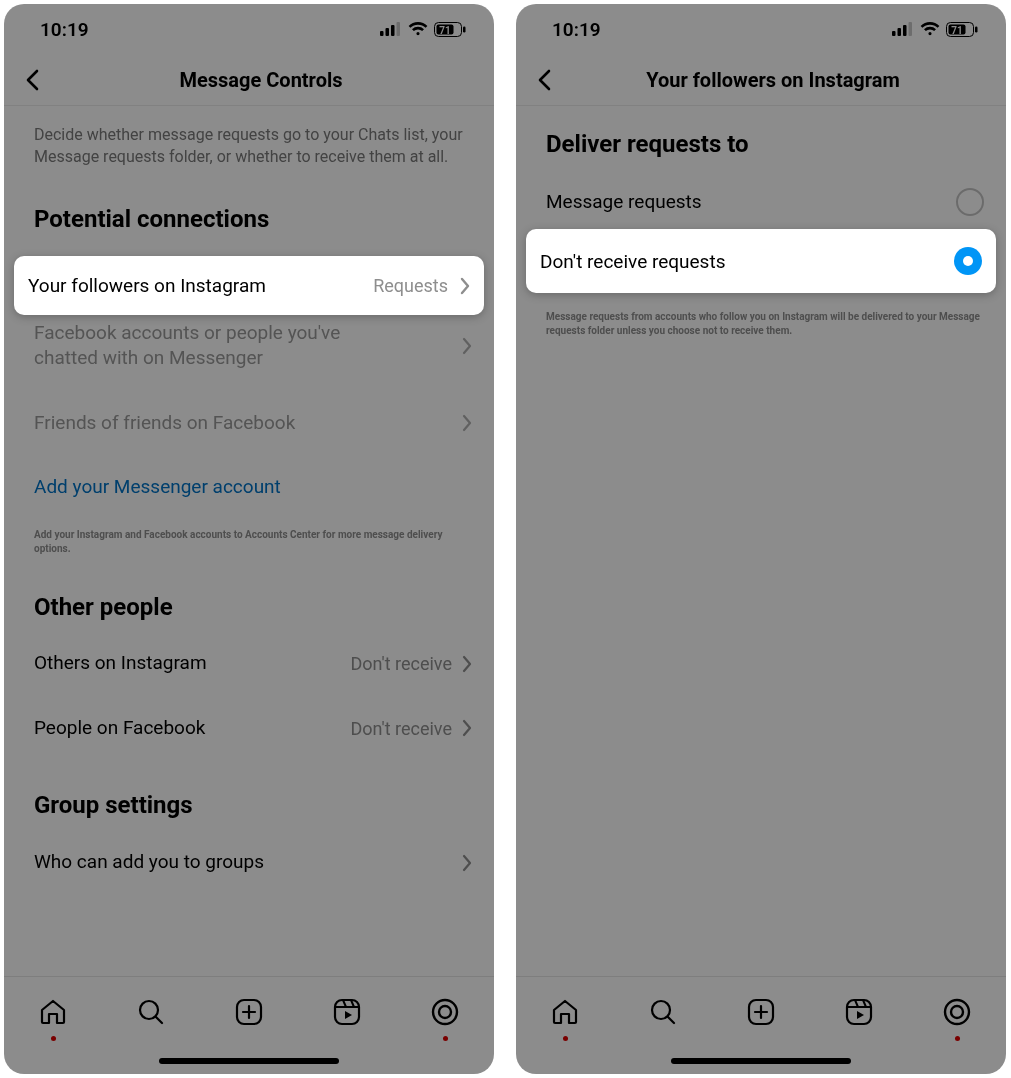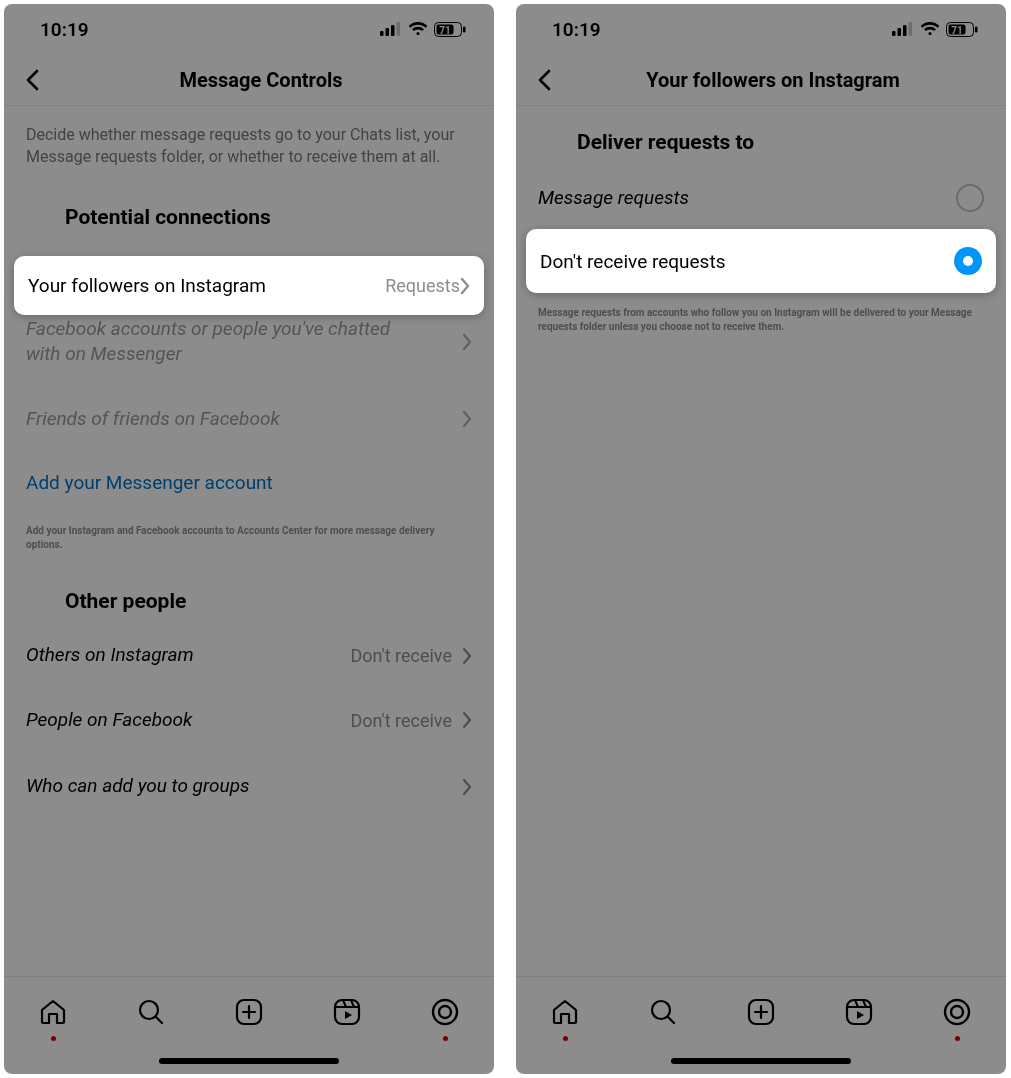--- a/index.html
+++ b/index.html
@@ -9,21 +9,21 @@
     width: 1011px;
     height: 1078px;
     display: flex;
     gap: 22px;
     padding: 4px;
   }
   .phone {
     position: relative;
     width: 490px;
     height: 1070px;
-    border-radius: 8px;
+    border-radius: 20px;
     overflow: hidden;
     background: #fff;
   }
   .dim-overlay {
     position: absolute;
     inset: 0;
     background: rgba(0,0,0,0.45);
     pointer-events: none;
     z-index: 5;
   }
@@ -52,47 +52,47 @@
     width:44px; height:44px; display:flex; align-items:center; justify-content:center;
     margin-left:6px;
   }
   .navheader .title {
     position:absolute; left:0; right:8px; text-align:center;
     font-weight:700; font-size:20px; color:#000;
     pointer-events:none;
     padding-left:32px;
   }
   
-  .content { padding: 0 0 0 0; }
+  .content { padding: 0 0 0 8px; }
   .desc { padding:18px 22px 8px 22px; font-size:16px; color:#7a7a7a; line-height:1.35; }
-  .sect-title { padding: 30px 22px 10px 22px; font-weight:700; font-size:21px; color:#000;margin-left:39px; }
+  .sect-title { padding: 30px 22px 10px 22px; font-weight:700; font-size:24px; color:#000; }
   .row {
     display:flex; align-items:center; justify-content:space-between;
     padding: 20px 22px; font-size:19px; color:#000;
     min-height:56px;
   }
-  .row .left { flex:1; padding-right:10px; line-height:1.3;font-style:italic; }
+  .row .left { flex:1; padding-right:10px; line-height:1.3; }
   .row .right { display:flex; align-items:center; gap:10px; color:#8e8e8e; font-size:18px;margin-left:48px; }
   .row.dim .left { color:#9a9a9a; }
   .link-row { padding: 20px 22px; }
   .link { color:#0073c6; font-size:19px; }
   .sub-desc { padding:10px 22px 8px 22px; font-size:10px; color:#8e8e8e; line-height:1.35;font-weight:bold; }
   
   .highlight {
     position:absolute;
     left:10px; right:10px;
     background:#fff;
     border-radius:10px;
     box-shadow:0 2px 8px rgba(0,0,0,0.25);
     z-index:10;
     display:flex; align-items:center; justify-content:space-between;
     padding:18px 14px 18px 14px;
     font-size:19px; color:#000;
   }
-  .highlight .right { display:flex; align-items:center; color:#8e8e8e; font-size:18px; }
+  .highlight .right { display:flex; align-items:center; gap:12px; color:#8e8e8e; font-size:18px; }
   .radio-outline {
     width:28px; height:28px; border:2px solid #c4c4c4; border-radius:50%;
   }
   .radio-selected {
     width:28px; height:28px; border-radius:50%; background:#0095f6;
     display:flex; align-items:center; justify-content:center;
   }
   .radio-selected::after{
     content:""; width:10px; height:10px; border-radius:50%; background:#fff;
   }
@@ -194,20 +194,21 @@
     <div class="row">
       <div class="left">People on Facebook</div>
       <div class="right">
         <span>Don't receive</span>
         <svg class="chev" width="10" height="18" viewBox="0 0 10 18">
             <path d="M2 2l6 7-6 7" stroke="#8e8e8e" stroke-width="2.2" fill="none" stroke-linecap="round" stroke-linejoin="round"></path>
           </svg>
       </div>
     </div>
 
+    <div class="sect-title">Group settings</div>
     <div class="row" style="padding-top:12px; padding-bottom:0;">
       <div class="left">Who can add you to groups</div>
       <div class="right">
         <svg class="chev" width="10" height="18" viewBox="0 0 10 18">
             <path d="M2 2l6 7-6 7" stroke="#8e8e8e" stroke-width="2.2" fill="none" stroke-linecap="round" stroke-linejoin="round"></path>
           </svg>
       </div>
     </div>
   </div>
 

